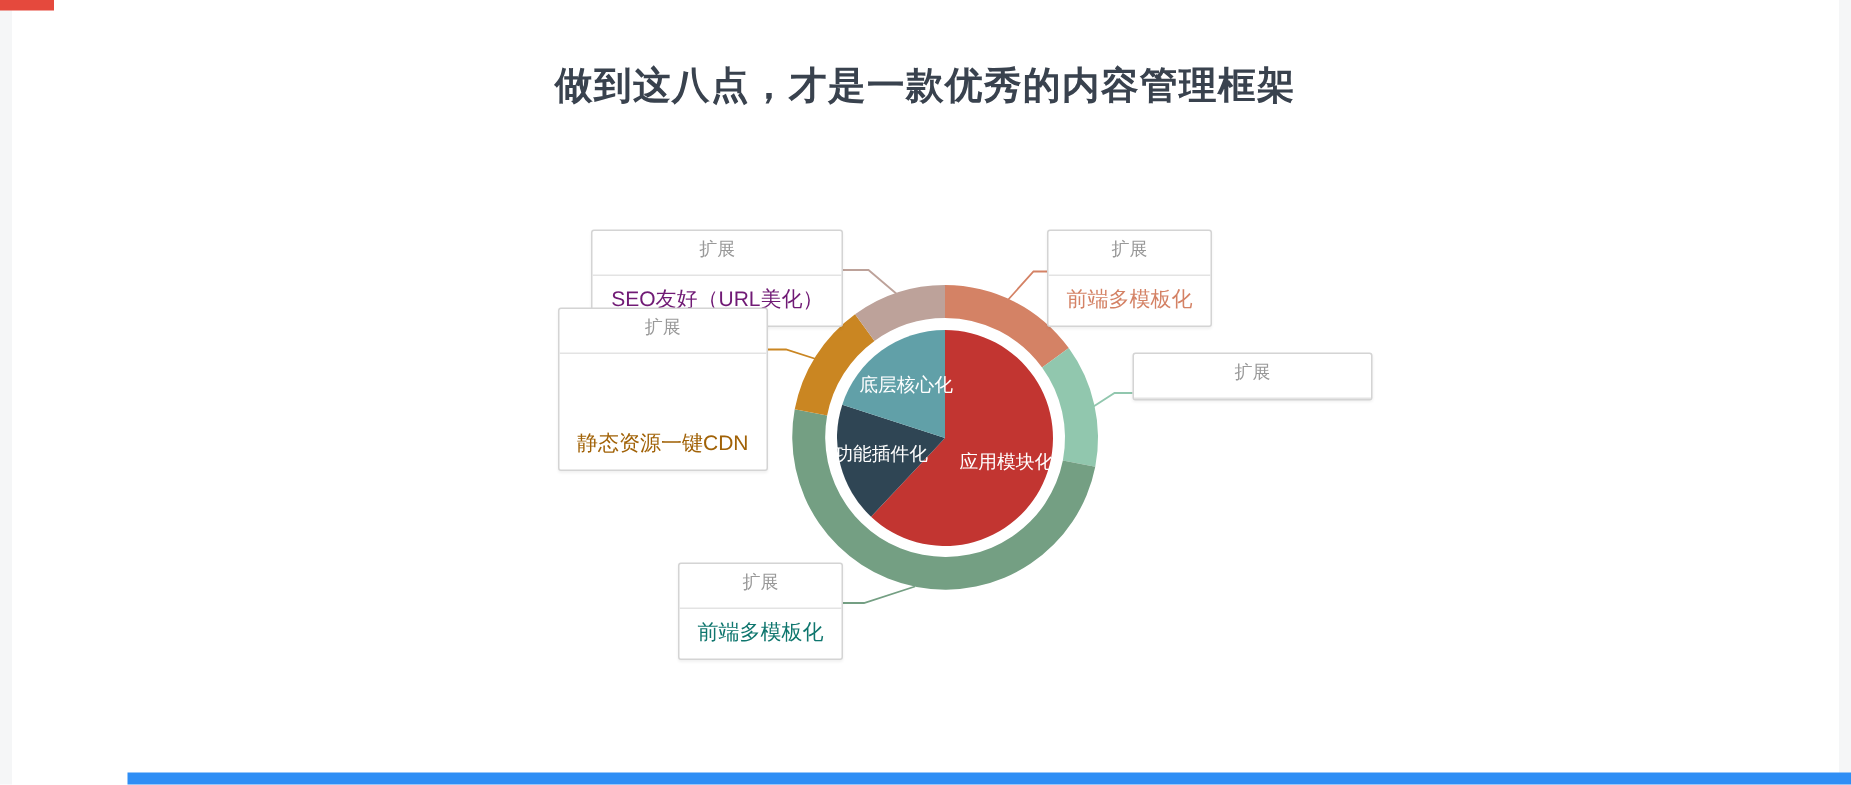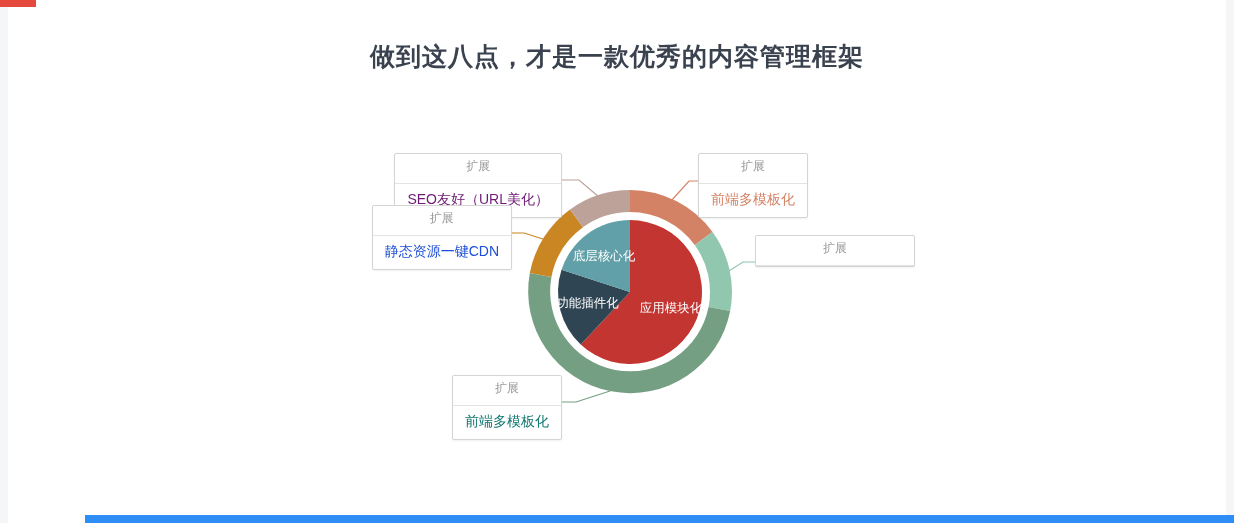--- a/index.html
+++ b/index.html
@@ -89,21 +89,21 @@
     </g>
 </svg>
 
 <div class="callout callout-seo">
   <div class="callout-tag">扩展</div>
   <div class="callout-value" style="color: #701a75;">SEO友好（URL美化）</div>
 </div>
 
 <div class="callout callout-cdn">
   <div class="callout-tag">扩展</div>
-  <div class="callout-value" style="color: #1d4ed8;">静态资源一键CDN</div>
+  <div class="callout-value" style="color: #a16207; margin-top: 44px;">静态资源一键CDN</div>
 </div>
 
 <div class="callout callout-recycle">
   <div class="callout-tag">扩展</div>
   <div class="callout-value" style="color: rgb(212, 130, 101);">前端多模板化</div>
 </div>
 
 <div class="callout callout-storage">
   <div class="callout-tag">扩展</div>
 </div>

